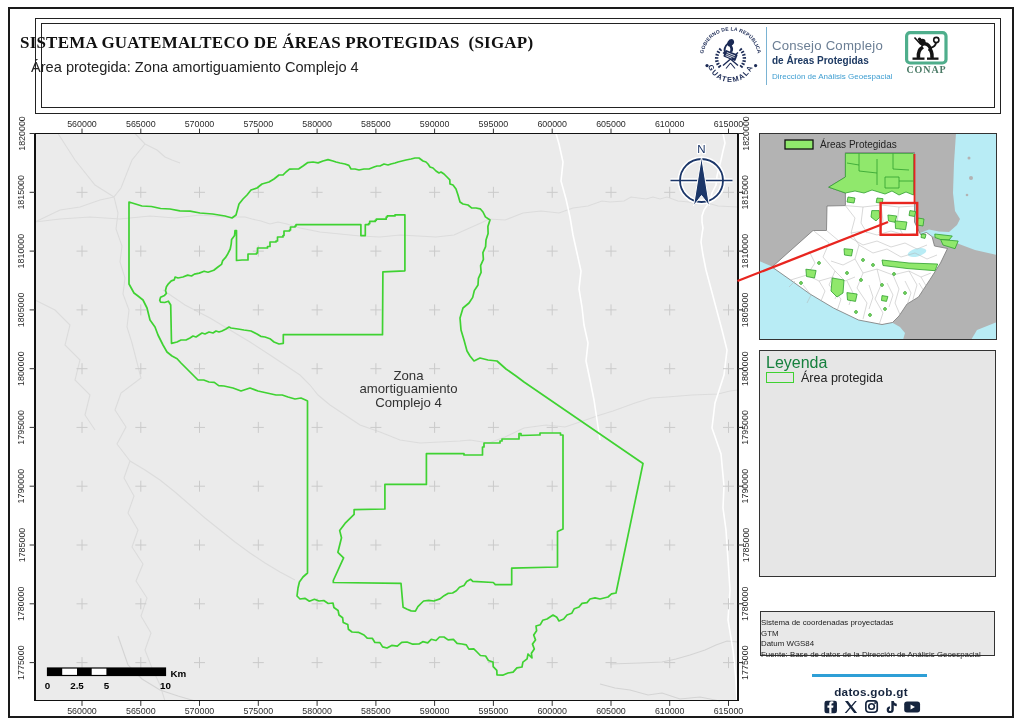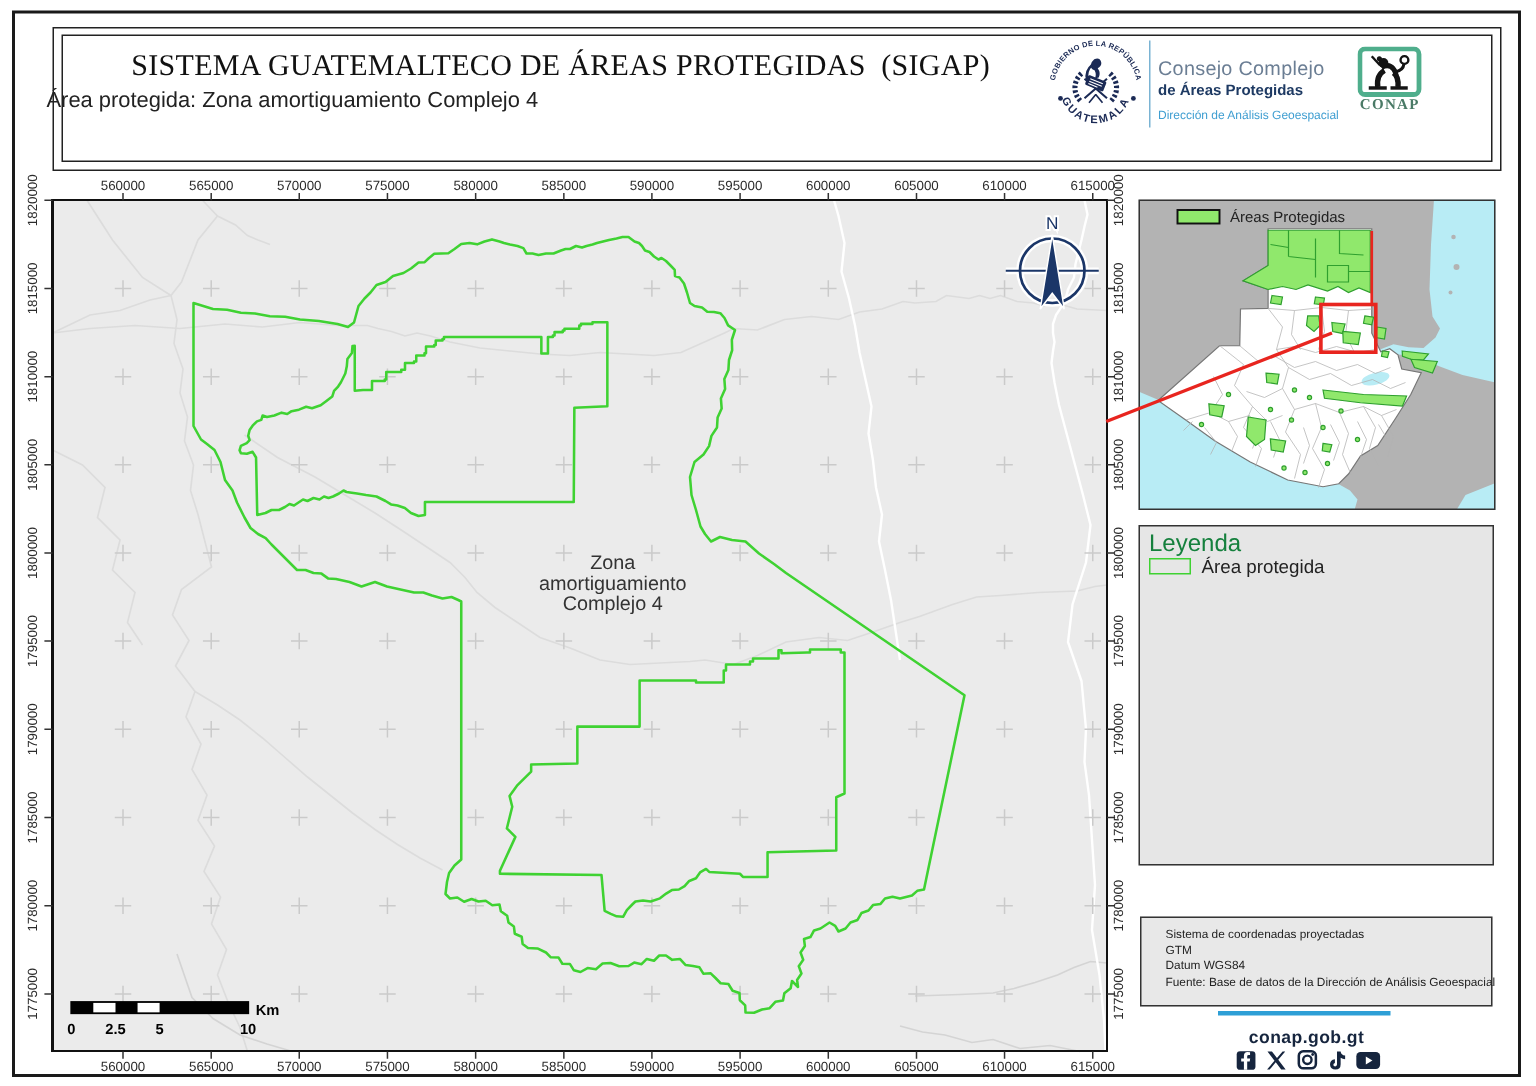--- a/index.html
+++ b/index.html
@@ -3,21 +3,21 @@
 <style>
 html,body{margin:0;padding:0;background:#fff;width:1024px;height:724px;overflow:hidden}
 *{box-sizing:border-box}
 .abs{position:absolute}
 body{font-family:"Liberation Sans",sans-serif;position:relative}
 </style></head>
 <body>
 <div class="abs" style="left:8px;top:7px;width:1006px;height:711px;border:2px solid #1a1a1a"></div>
 <div class="abs" style="left:35px;top:17.5px;width:966px;height:96px;border:1.3px solid #222"></div>
 <div class="abs" style="left:41px;top:22.5px;width:954px;height:85px;border:1.3px solid #222"></div>
-<div class="abs" style="left:20px;top:32.5px;width:640px;text-align:right;font-family:'Liberation Serif',serif;font-weight:normal;font-size:20px;color:#111;letter-spacing:0.2px">SISTEMA GUATEMALTECO DE ÁREAS PROTEGIDAS&nbsp; (SIGAP)</div>
+<div class="abs" style="left:20px;top:32.5px;width:640px;text-align:left;font-family:'Liberation Serif',serif;font-weight:bold;font-size:17px;color:#111;letter-spacing:0.2px">SISTEMA GUATEMALTECO DE ÁREAS PROTEGIDAS&nbsp; (SIGAP)</div>
 <div class="abs" style="left:31px;top:59px;width:640px;text-align:left;font-size:14.6px;color:#222">Área protegida: Zona amortiguamiento Complejo 4</div>
 <div class="abs" style="left:765.5px;top:27px;width:1.6px;height:58px;background:#7ab3d3"></div>
 <div class="abs" style="left:772px;top:38px;font-size:13.2px;color:#6b7e94;letter-spacing:0.2px">Consejo Complejo</div>
 <div class="abs" style="left:772px;top:55px;font-size:10px;font-weight:bold;color:#1e3a63">de Áreas Protegidas</div>
 <div class="abs" style="left:772px;top:71.5px;font-size:8px;color:#3f9ed1">Dirección de Análisis Geoespacial</div>
 <svg style="position:absolute;left:700px;top:25px" width="61" height="61" viewBox="0 0 61 61">
 <defs>
       <path id="arctop" d="M3 33 A27.5 27.5 0 0 1 30.5 5.5 A27.5 27.5 0 0 1 58 33"></path>
       <path id="arcbot" d="M7.9 41.2 A24 24 0 0 0 53.1 41.2"></path>
     </defs>
@@ -175,23 +175,23 @@
 </g>
 <rect x="26" y="7" width="28" height="9" fill="#90e86c" stroke="#111" stroke-width="1.3"></rect>
 <text x="61" y="15" font-family="Liberation Sans, sans-serif" font-size="10" fill="#222">Áreas Protegidas</text>
 <rect x="121.6" y="70" width="36.6" height="31.8" fill="none" stroke="#e8251f" stroke-width="2.4"></rect>
 <rect x="0" y="0" width="238" height="207" fill="none" stroke="#333" stroke-width="2"></rect>
 </svg>
 <div class="abs" style="left:758.5px;top:350px;width:237.5px;height:227px;background:#e6e6e6;border:1.6px solid #333"></div>
 <div class="abs" style="left:766px;top:354px;font-size:16px;color:#15803d">Leyenda</div>
 <div class="abs" style="left:766px;top:371.5px;width:28px;height:11px;background:#e6e6e6;border:1.6px solid #3fd232"></div>
 <div class="abs" style="left:801px;top:371px;font-size:12.5px;color:#222">Área protegida</div>
-<div class="abs" style="left:760px;top:611px;width:235px;height:60px;background:#e8e8e8;border:1.6px solid #333;padding:6px 0 0 16px;font-size:7.9px;color:#222;line-height:10.6px;white-space:nowrap">Sistema de coordenadas proyectadas<br>GTM<br>Datum WGS84<br>Fuente: Base de datos de la Dirección de Análisis Geoespacial</div>
+<div class="abs" style="left:760px;top:611px;width:235px;height:45px;background:#e8e8e8;border:1.6px solid #333;padding:6px 0 0 0;font-size:7.9px;color:#222;line-height:10.6px;white-space:nowrap">Sistema de coordenadas proyectadas<br>GTM<br>Datum WGS84<br>Fuente: Base de datos de la Dirección de Análisis Geoespacial</div>
 <div class="abs" style="left:812px;top:674px;width:115px;height:3.2px;background:#2e9fd6"></div>
-<div class="abs" style="left:752px;top:685px;width:238px;text-align:center;font-size:11.7px;font-weight:bold;color:#16253e;letter-spacing:0.3px">conap.gob.gt</div>
+<div class="abs" style="left:752px;top:685px;width:238px;text-align:center;font-size:11.7px;font-weight:bold;color:#16253e;letter-spacing:0.3px">datos.gob.gt</div>
 <svg style="position:absolute;left:824px;top:699.5px" width="97" height="14" viewBox="0 0 104 15" fill="#16253e">
 <rect x="0.5" y="0.8" width="13.4" height="13.4" rx="2.4" fill="#16253e"></rect>
     <path d="M9.8 8.3 l0.35-2.3 H8 V4.5 q0-1 1.05-1 h1 V1.55 q-0.9-0.15-1.8-0.15 q-2.6 0-2.6 2.85 v1.75 H3.7 v2.3 h1.95 V14.2 h2.35 V8.3 z" fill="#fff"></path>
 <g transform="translate(22,0)">
       <path d="M0.5 1 h3.2 l3.6 4.8 L11.3 1 h1.9 L8.2 6.9 L13.5 14 h-3.2 L6.4 8.8 L2.1 14 H0.2 l5.3-6.3 z"></path>
     </g>
 <g transform="translate(44,0)" fill="none" stroke="#16253e">
       <rect x="0.9" y="0.9" width="12.2" height="12.2" rx="3.2" stroke-width="1.8"></rect>
       <circle cx="7" cy="7" r="3" stroke-width="1.7"></circle>
       <circle cx="10.8" cy="3.2" r="1" fill="#16253e" stroke="none"></circle>

